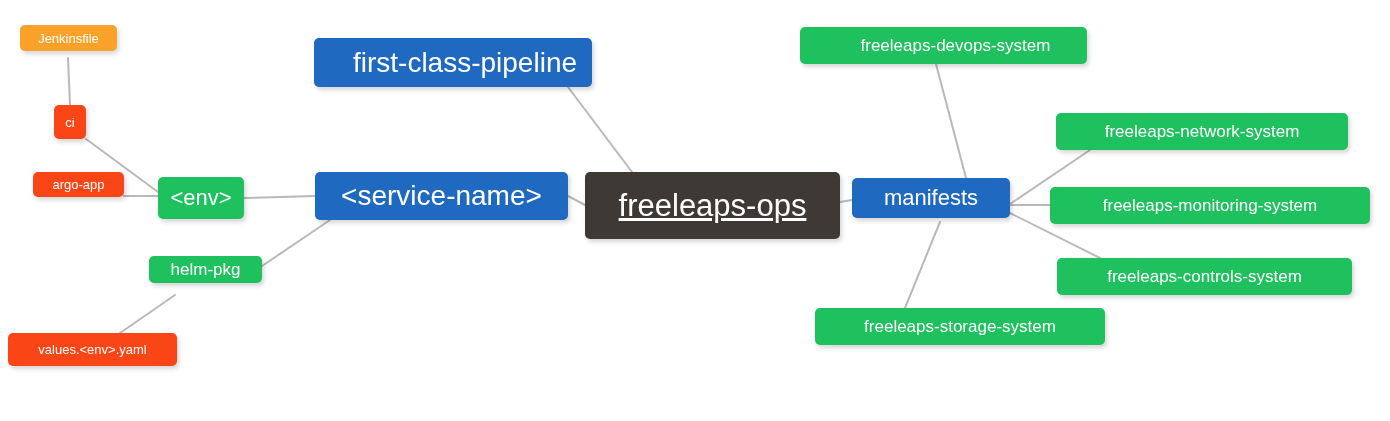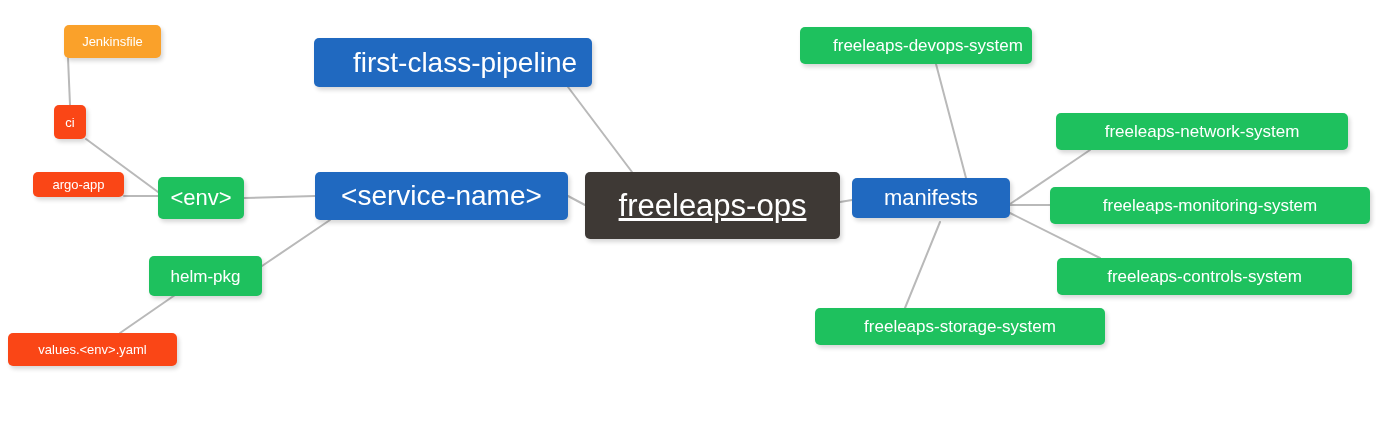--- a/index.html
+++ b/index.html
@@ -87,36 +87,36 @@
       </div>
       <div class="node c-blue s-l1" style="left: 314px; top: 38px; width: 278px; height: 49px; padding-left: 24px;">
         <span>first-class-pipeline</span>
       </div>
       <div class="node c-blue s-l2" style="left: 852px; top: 178px; width: 158px; height: 40px;">
         <span>manifests</span>
       </div>
       <div class="node c-green s-l2" style="left: 158px; top: 177px; width: 86px; height: 42px;">
         <span>&lt;env&gt;</span>
       </div>
-      <div class="node c-green s-l3" style="left: 149px; top: 256px; width: 113px; height: 40px;">
+      <div class="node c-green s-l3" style="left: 149px; top: 256px; width: 113px; height: 27px;">
         <span>helm-pkg</span>
       </div>
       <div class="node c-red s-l4" style="left: 54px; top: 105px; width: 32px; height: 34px; text-align: right;">
         <span>ci</span>
       </div>
       <div class="node c-red s-l4" style="left: 33px; top: 172px; width: 91px; height: 25px;">
         <span>argo-app</span>
       </div>
-      <div class="node c-orange s-l4" style="left: 20px; top: 25px; width: 97px; height: 33px; margin-left: 44px;">
+      <div class="node c-orange s-l4" style="left: 20px; top: 25px; width: 97px; height: 26px;">
         <span>Jenkinsfile</span>
       </div>
       <div class="node c-red s-l4" style="left: 8px; top: 333px; width: 169px; height: 33px;">
         <span>values.&lt;env&gt;.yaml</span>
       </div>
-      <div class="node c-green s-l3" style="left: 800px; top: 27px; width: 232px; height: 37px; padding-left: 24px;">
+      <div class="node c-green s-l3" style="left: 800px; top: 27px; width: 287px; height: 37px; padding-left: 24px;">
         <span>freeleaps-devops-system</span>
       </div>
       <div class="node c-green s-l3" style="left: 1056px; top: 113px; width: 292px; height: 37px;">
         <span>freeleaps-network-system</span>
       </div>
       <div class="node c-green s-l3" style="left: 1050px; top: 187px; width: 320px; height: 37px;">
         <span>freeleaps-monitoring-system</span>
       </div>
       <div class="node c-green s-l3" style="left: 1057px; top: 258px; width: 295px; height: 37px;">
         <span>freeleaps-controls-system</span>

